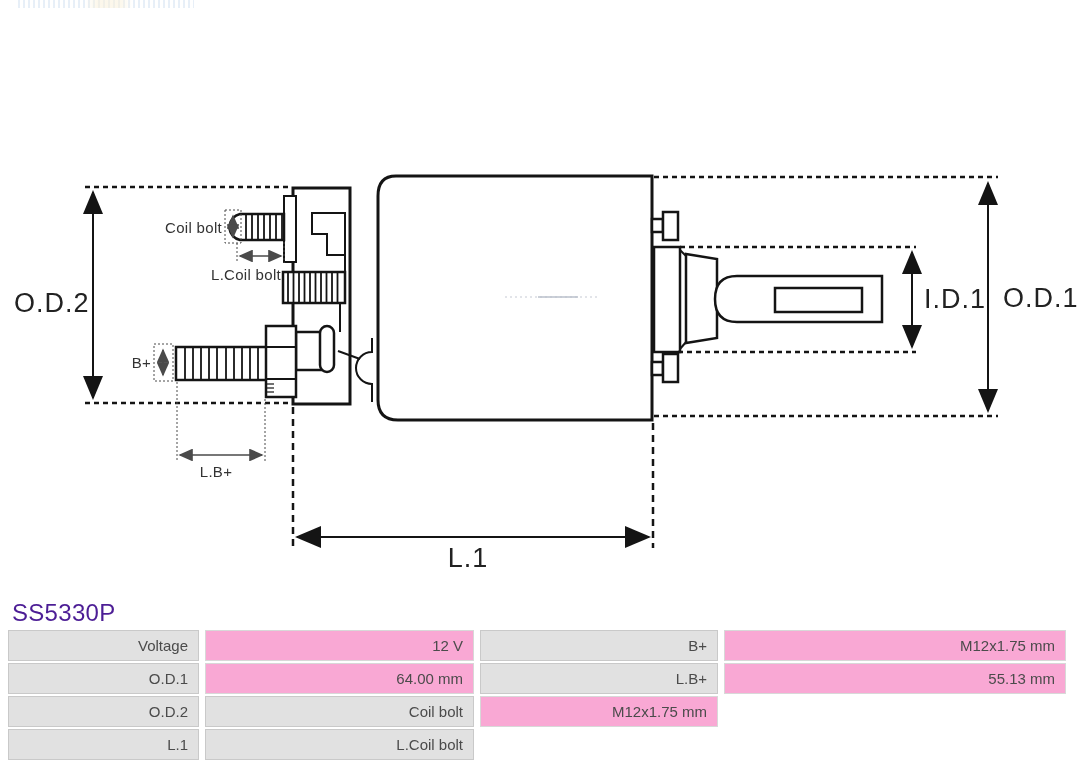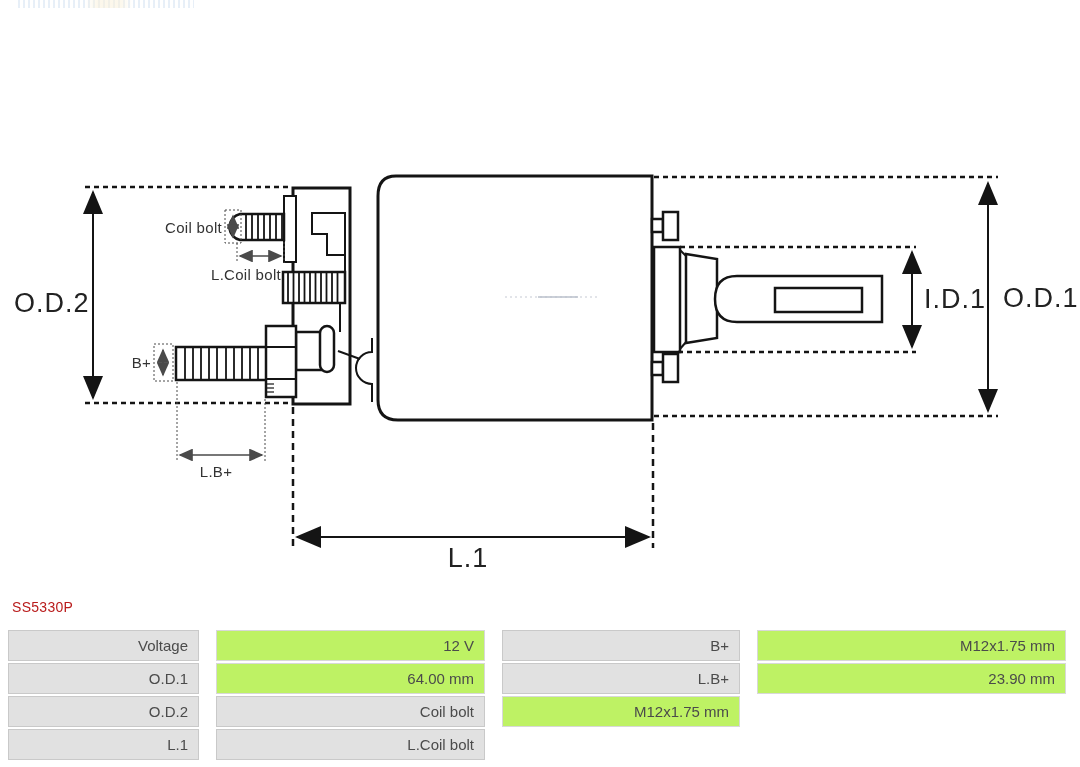--- a/index.html
+++ b/index.html
@@ -11,37 +11,37 @@
   .logo-strip{
     position:absolute;left:18px;top:0;width:176px;height:8px;
     background:
       linear-gradient(90deg, rgba(190,210,235,.0) 0 38%, rgba(245,230,190,.55) 45% 58%, rgba(190,210,235,.0) 65%),
       repeating-linear-gradient(90deg, rgba(160,190,225,.45) 0 2px, rgba(255,255,255,0) 2px 5px);
     opacity:.55;
   }
   .diagram-svg{position:absolute;left:0;top:0;}
   .part-number{
     position:absolute;left:12px;top:599px;
-    font-size:14px;letter-spacing:.3px;color:#b91c1c;font-weight:400;
+    font-size:24px;letter-spacing:.3px;color:#4c1d95;font-weight:400;
   }
   .spec-table{
     position:absolute;left:8px;top:630px;width:1058px;
     display:flex;flex-direction:column;gap:2px;
   }
   .spec-row{
     display:grid;grid-template-columns:191px 269px 238px 1fr;
-    column-gap:17px;
+    column-gap:6px;
   }
   .cell{
     box-sizing:border-box;height:31px;border:1px solid #d0d0d0;
     display:flex;align-items:center;justify-content:flex-end;
     padding-right:10px;font-size:15px;color:#4b4b4b;white-space:nowrap;
   }
   .cell.label{background:#e1e1e1;border-color:#c9c9c9;}
-  .cell.value{background:#bef264;border-color:#d8d8d8;}
+  .cell.value{background:#f9a8d4;border-color:#d8d8d8;}
   
   .diagram-svg path,.diagram-svg rect,.diagram-svg line,.diagram-svg polygon{vector-effect:none;}
   text.dim-big{font-size:27px;fill:#222;letter-spacing:1px;}
   text.dim-small{font-size:15px;fill:#333;letter-spacing:.3px;}
 </style>
 </head>
 <body>
 
 <div class="logo-strip"></div>
 
@@ -197,21 +197,21 @@
   <div class="spec-row">
     <div class="cell label">Voltage</div>
     <div class="cell value">12 V</div>
     <div class="cell label">B+</div>
     <div class="cell value">M12x1.75 mm</div>
   </div>
   <div class="spec-row">
     <div class="cell label">O.D.1</div>
     <div class="cell value">64.00 mm</div>
     <div class="cell label">L.B+</div>
-    <div class="cell value">23.90 mm</div>
+    <div class="cell value">55.13 mm</div>
   </div>
   <div class="spec-row">
     <div class="cell label">O.D.2</div>
     <div class="cell label">Coil bolt</div>
     <div class="cell value">M12x1.75 mm</div>
   </div>
   <div class="spec-row">
     <div class="cell label">L.1</div>
     <div class="cell label">L.Coil bolt</div>
   </div>

